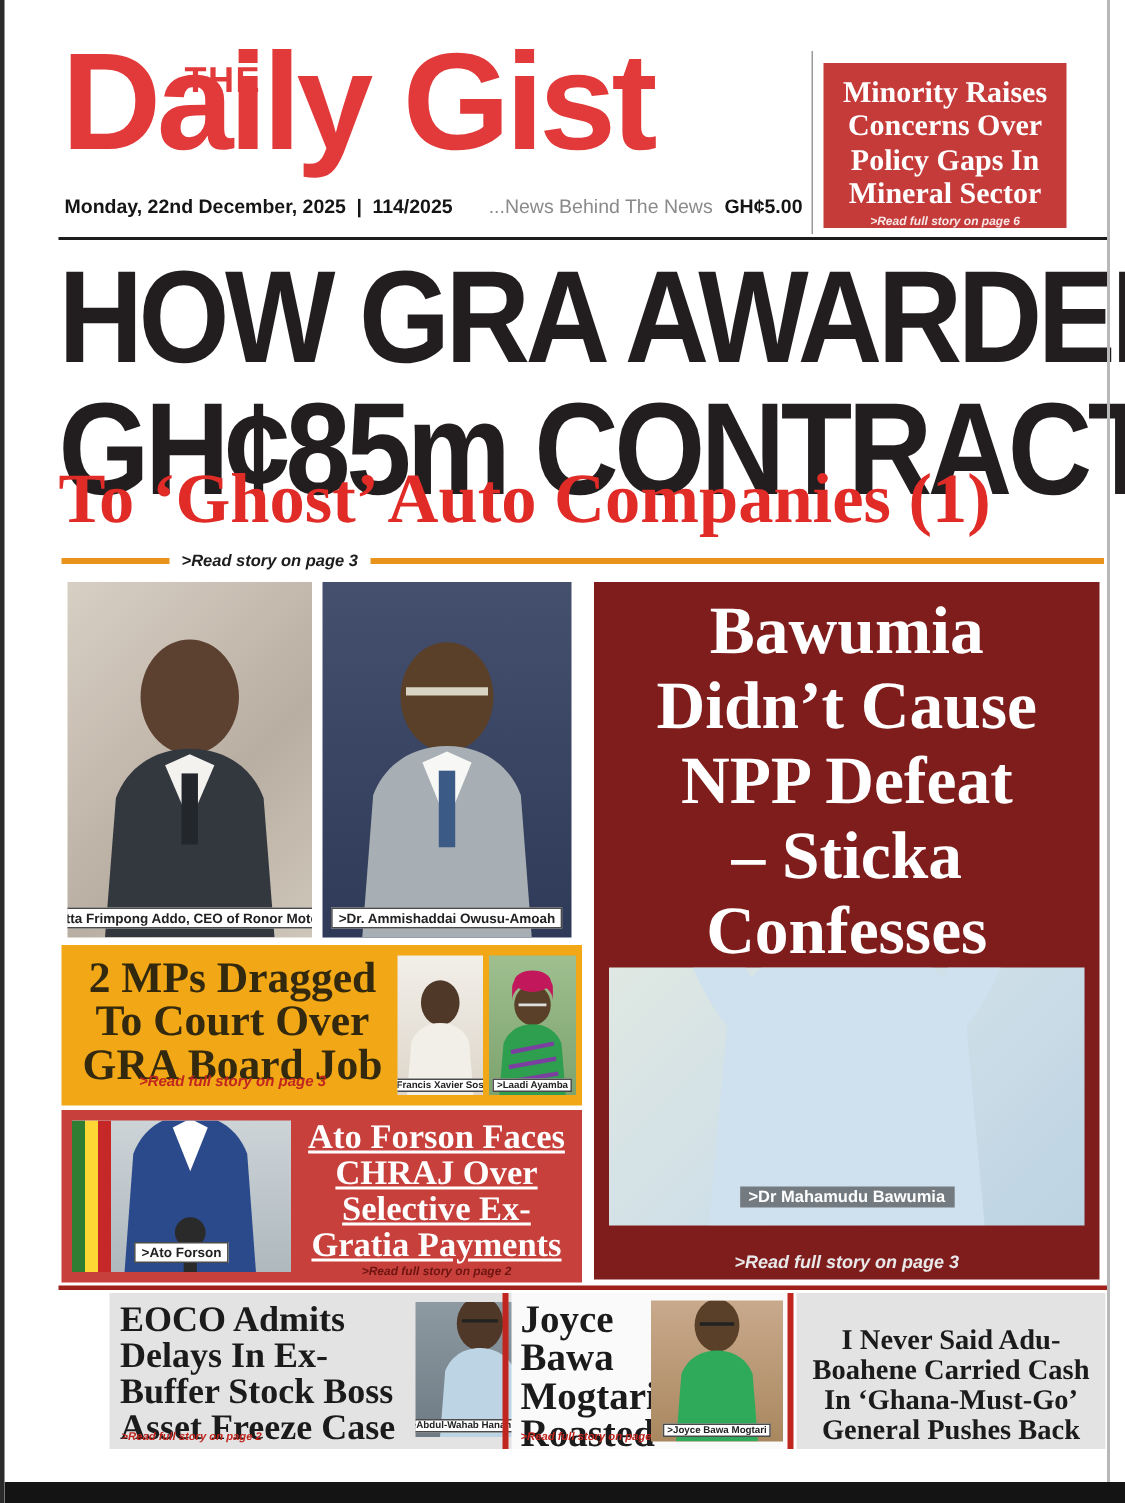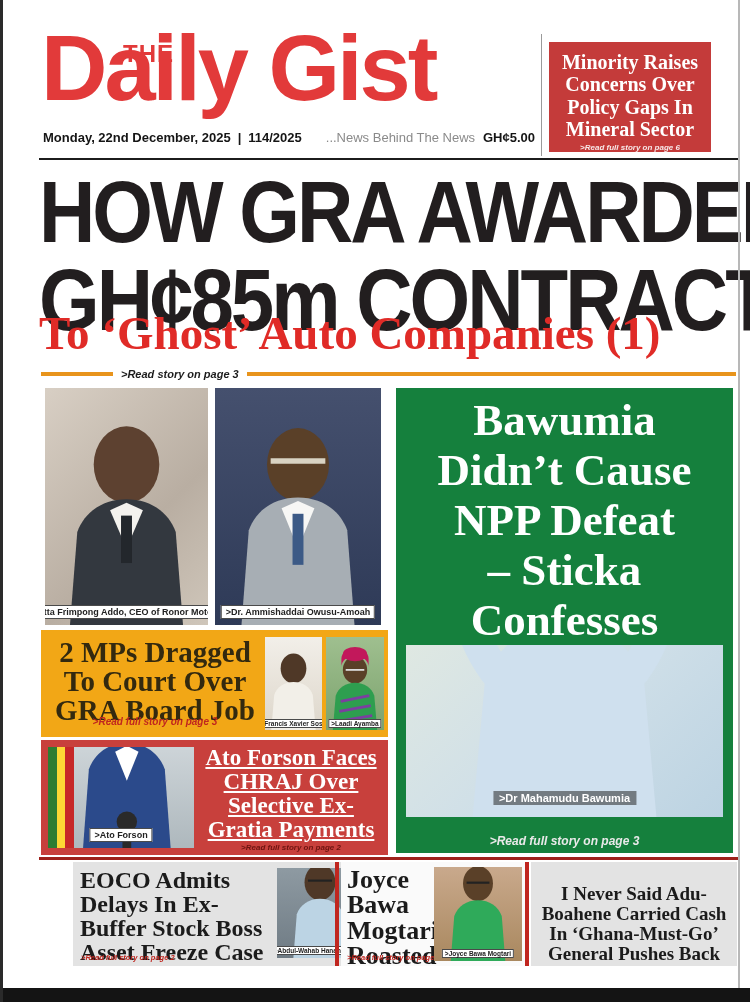--- a/index.html
+++ b/index.html
@@ -48,21 +48,21 @@
   .photo svg{position:absolute;left:0;top:0;width:100%;height:100%;}
   .caption{
     position:absolute;left:50%;transform:translateX(-50%);bottom:6px;
     background:#fff;border:1px solid #4a4a4a;color:#222;font-weight:bold;
     font-size:9px;padding:1px 4px;white-space:nowrap;
   }
   .photo-addo{left:42px;top:388px;width:163px;height:237px;background:linear-gradient(135deg,#d8cfc4,#b9aea2 60%,#cfc6ba);}
   .photo-amoah{left:212px;top:388px;width:166px;height:237px;background:linear-gradient(180deg,#45506e,#2e3a57);}
 
   
-  .bawumia-panel{position:absolute;left:393px;top:388px;width:337px;height:465px;background:#15803d;box-sizing:border-box;}
+  .bawumia-panel{position:absolute;left:393px;top:388px;width:337px;height:465px;background:#7f1d1d;box-sizing:border-box;}
   .bawumia-headline{color:#fff;text-align:center;font-family:"Liberation Serif",serif;font-weight:bold;
     font-size:45px;line-height:1.11;padding-top:8px;}
   .photo-bawumia{left:10px;top:257px;width:317px;height:172px;background:linear-gradient(135deg,#dfe8e2,#cfdfe8 50%,#bcd3e2);}
   .bawumia-readmore{position:absolute;left:0;bottom:5px;width:100%;text-align:center;
     color:#e9e9e9;font-size:12px;font-weight:bold;font-style:italic;}
   .bawumia-caption{position:absolute;left:50%;transform:translateX(-50%);bottom:12px;background:rgba(40,40,40,.55);
     color:#fff;font-weight:bold;font-size:11px;padding:1px 6px;white-space:nowrap;}
 
   
   .mps-box{position:absolute;left:38px;top:630px;width:347px;height:107px;background:#f2a716;box-sizing:border-box;}

